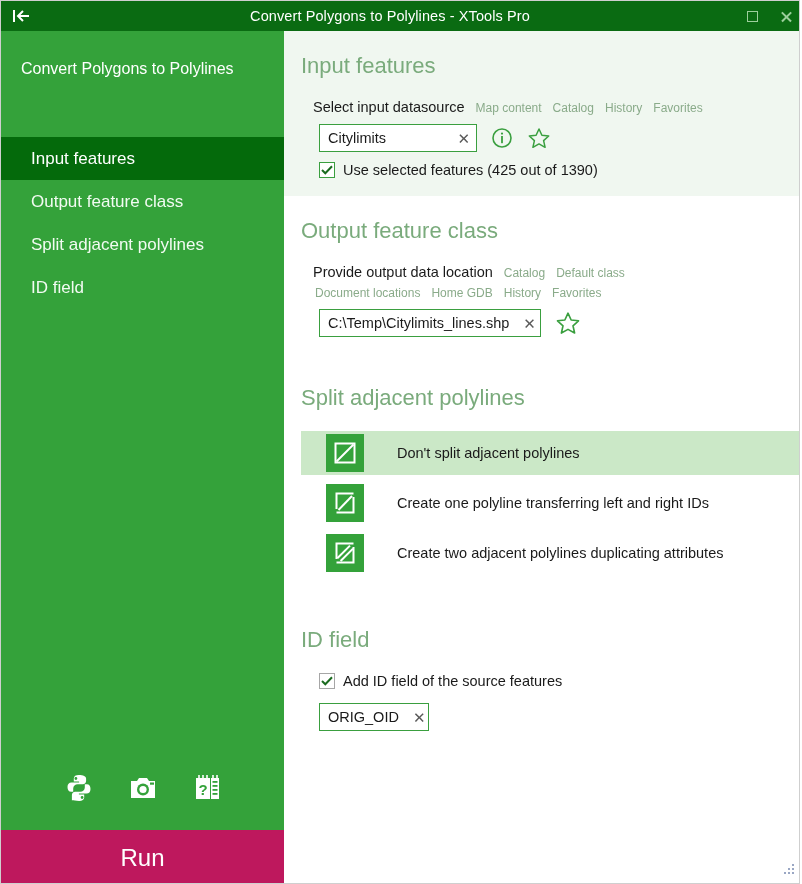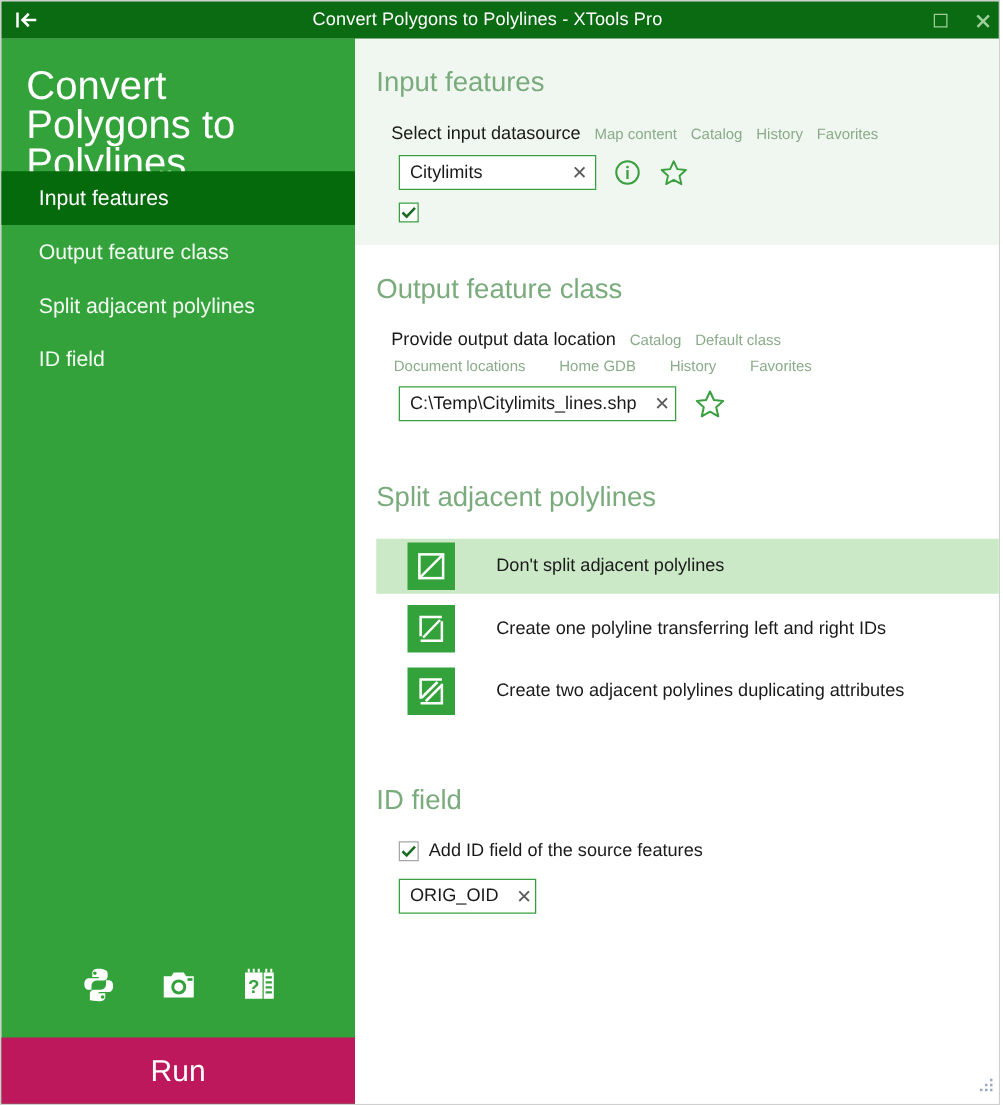--- a/index.html
+++ b/index.html
@@ -56,21 +56,21 @@
 
   
   .sidebar {
     position: absolute; left: 0; top: 30px;
     width: 283px; height: 854px;
     background: #34a23a;
     display: flex; flex-direction: column;
   }
   .side-title {
     color: #ffffff;
-    font-size: 32px;
+    font-size: 16px;
     line-height: 31px;
     font-weight: 400;
     padding: 22px 26px 0 20px;
     height: 105px;
   }
   .side-nav { margin-top: 1px; }
   .side-item {
     height: 43px;
     display: flex; align-items: center;
     padding-left: 30px;
@@ -110,21 +110,21 @@
     font-size: 22px;
     font-weight: 400;
     padding: 22px 0 0 0;
     margin: 0 0 20px 0;
   }
   .row { display: flex; align-items: baseline; padding-left: 12px; }
   .lbl-strong { color: #1a1a1a; font-size: 14.5px; }
   .lnk {
     color: #8aab8a; font-size: 12px; margin-left: 11px;
   }
-  .lnk-row2 { padding-left: 14px; margin-top: 6px; gap: 16px; }
+  .lnk-row2 { padding-left: 14px; margin-top: 6px; }
   .lnk-row2 .lnk:first-child { margin-left: 0; }
 
   .field-row {
     display: flex; align-items: center;
     padding-left: 18px; margin-top: 9px;
   }
   .txtbox {
     border: 1.3px solid #3a9f3f;
     background: #ffffff;
     height: 28px;
@@ -301,20 +301,21 @@
           </svg>
         </div>
       </div>
 
       <div class="check-row">
         <span class="chk">
           <svg width="12" height="10" viewBox="0 0 12 10" aria-hidden="true">
             <path d="M1 5 L4.3 8.3 L11 1.3" stroke="#1a6b1f" stroke-width="2" fill="none"></path>
           </svg>
         </span>
+        <span class="chk-lbl">Use selected features (425 out of 1390)</span>
       </div>
     </div>
 
     <div class="section">
       <h2 class="sec-h">Output feature class</h2>
 
       <div class="row">
         <span class="lbl-strong">Provide output data location</span>
         <span class="lnk">Catalog</span>
         <span class="lnk">Default class</span>

